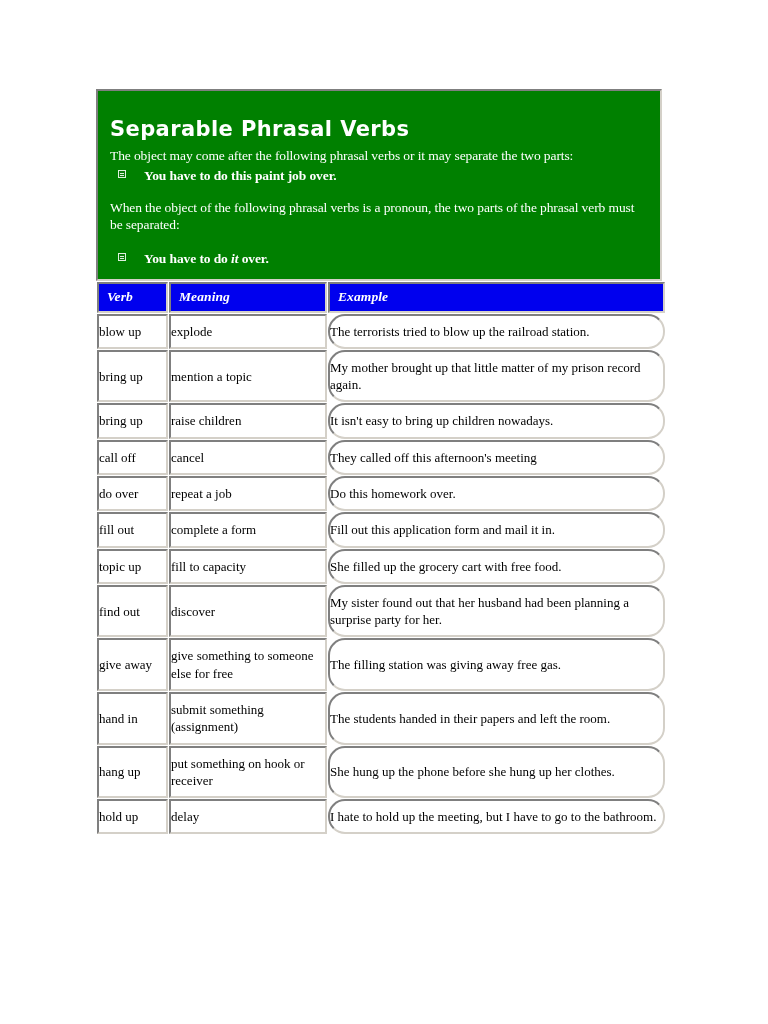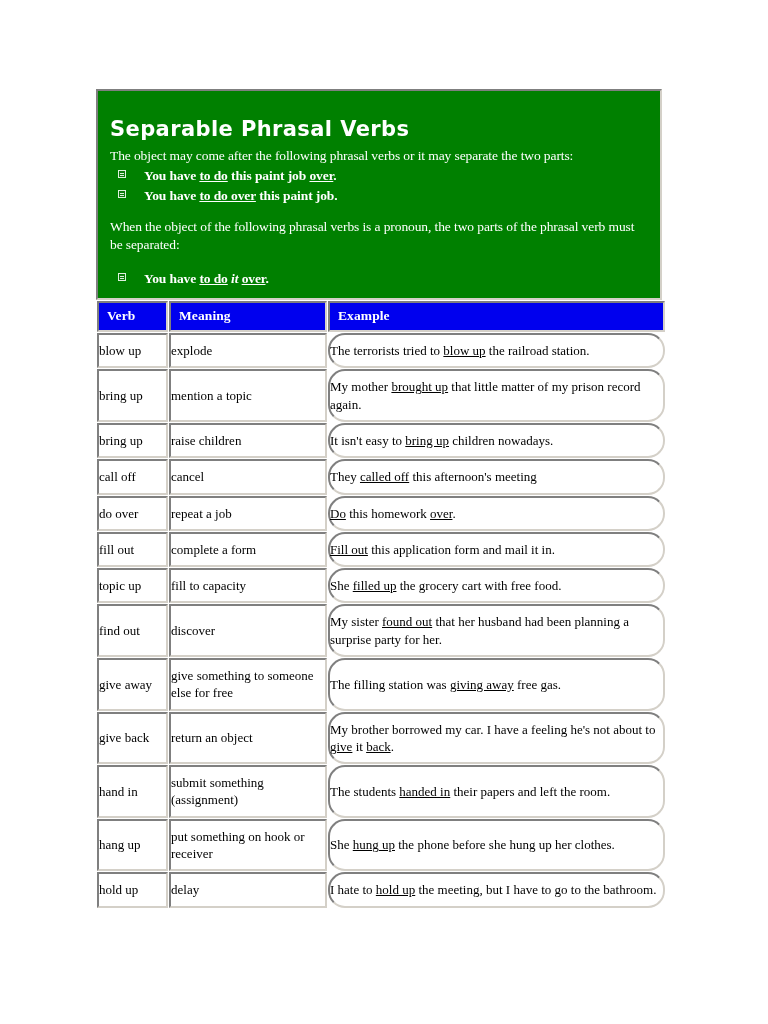--- a/index.html
+++ b/index.html
@@ -81,21 +81,21 @@
     left: 1px;
     top: 2px;
     width: 4px;
     height: 1px;
     background: #dff0df;
     box-shadow: 0 2px 0 0 #dff0df;
   }
   ul.bullets.tight li { line-height: 1.42; }
   .bullet-gap { height: 12px; }
 
-  u, .u { text-decoration: underline; }
+  u, .u { }
   i, .i { font-style: italic; }
 
   
   table.pv {
     border-collapse: separate;
     border-spacing: 1px;
     width: 566px;
     margin: 0;
     background: #ffffff;
     table-layout: fixed;
@@ -108,20 +108,21 @@
   }
   table.pv th {
     background: #0000ee;
     color: #ffffff;
     font-family: "Liberation Serif", "DejaVu Serif", serif;
     font-weight: bold;
     font-size: 13.5px;
     text-align: left;
     padding: 5px 8px 6px 8px;
     letter-spacing: 0.1px;
+    font-style: italic;
   }
   table.pv td {
     background: #ffffff;
     color: #000000;
     font-family: "Liberation Serif", "DejaVu Serif", serif;
     font-size: 13px;
     padding: 7px 0;
     line-height: 1.33;
   }
   col.c-verb    { width: 71px; }
@@ -137,23 +138,20 @@
 
 <div id="doc">
 
   <div class="intro-panel">
     <div class="intro-title">Separable Phrasal Verbs</div>
     <div class="intro-para">The object may come after the following phrasal verbs or it may separate the two parts:</div>
 
     <ul class="bullets">
       <li>
         <span class="bul"></span><span>You have </span><span class="u">to do</span><span> this paint job </span><span class="u">over</span><span>.</span>
-      </li>
-      <li>
-        <span class="bul"></span><span>You have </span><span class="u">to do over</span><span> this paint job.</span>
       </li>
     </ul>
 
     <div class="intro-para spaced">When the object of the following phrasal verbs is a pronoun, the two parts of the phrasal verb must be separated:</div>
 
     <div class="bullet-gap"></div>
 
     <ul class="bullets tight">
       <li>
         <span class="bul"></span><span>You have </span><span class="u">to do</span><span> </span><span class="i">it</span><span> </span><span class="u">over</span><span>.</span>
@@ -214,25 +212,20 @@
           <td class="verb">find out</td>
           <td class="meaning">discover</td>
           <td class="example"><span>My sister </span><span class="u">found out</span><span> that her husband had been planning a surprise party for her.</span></td>
         </tr>
         <tr>
           <td class="verb">give away</td>
           <td class="meaning">give something to someone else for free</td>
           <td class="example"><span>The filling station was </span><span class="u">giving away</span><span> free gas.</span></td>
         </tr>
         <tr>
-          <td class="verb">give back</td>
-          <td class="meaning">return an object</td>
-          <td class="example"><span>My brother borrowed my car. I have a feeling he's not about to </span><span class="u">give</span><span> it </span><span class="u">back</span><span>.</span></td>
-        </tr>
-        <tr>
           <td class="verb">hand in</td>
           <td class="meaning">submit something (assignment)</td>
           <td class="example"><span>The students </span><span class="u">handed in</span><span> their papers and left the room.</span></td>
         </tr>
         <tr>
           <td class="verb">hang up</td>
           <td class="meaning">put something on hook or receiver</td>
           <td class="example"><span>She </span><span class="u">hung up</span><span> the phone before she hung up her clothes.</span></td>
         </tr>
         <tr>

